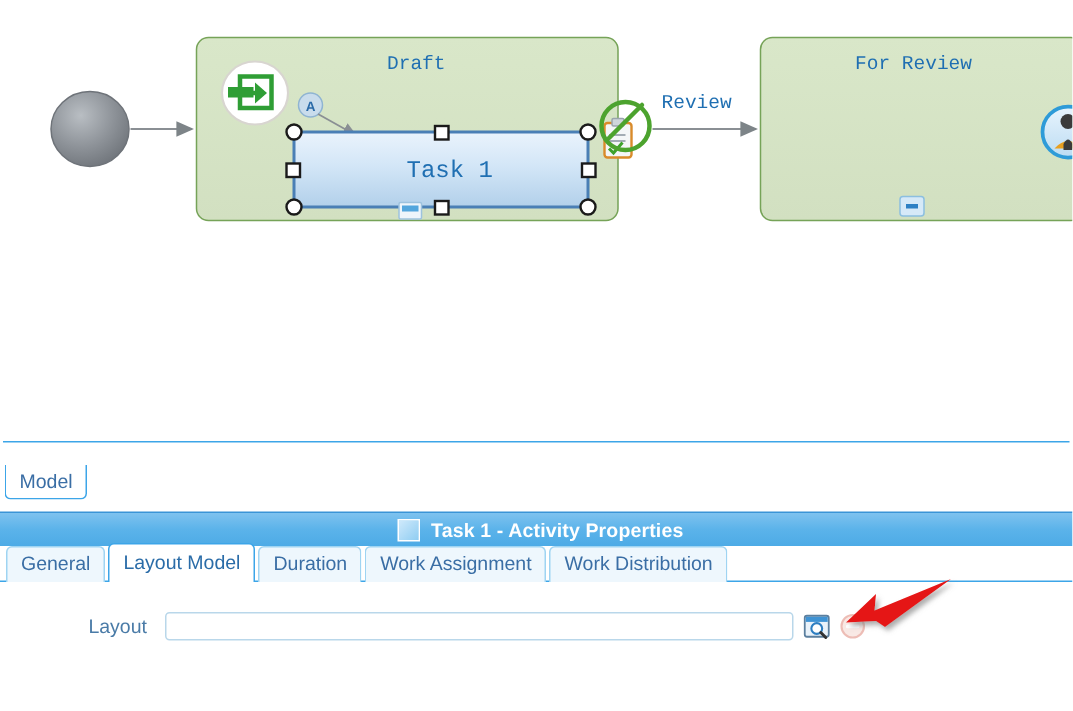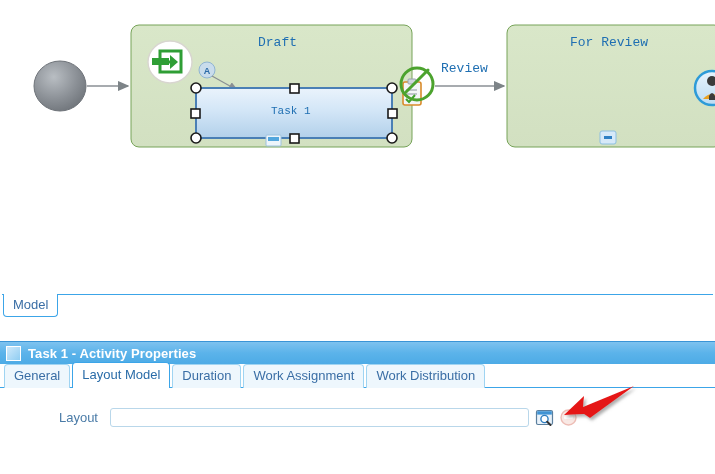--- a/index.html
+++ b/index.html
@@ -30,21 +30,21 @@
   .node-label {
     position: absolute;
     color: #1f6fb2;
     font-size: 13px;
     white-space: nowrap;
     pointer-events: none;
     font-family: Liberation Mono, monospace;
   }
   #lane-draft-label   { left: 258px; top: 35px; }
   #lane-review-label  { left: 570px; top: 35px; }
-  #task1-label        { left: 271px; top: 105px; font-size: 11px; }
+  #task1-label        { left: 271px; top: 105px; font-size: 16px; }
   #flow-review-label  { left: 441px; top: 61px; text-align: right; }
 
   
   #bottom-panel {
     position: absolute;
     left: 0; top: 287px;
     width: 715px;
     height: 187px;
     background: #ffffff;
   }
@@ -54,21 +54,21 @@
     width: 711px; height: 1px;
     background: #3ca5e8;
   }
   #model-tabstrip {
     position: absolute;
     left: 0; top: 7px;
     width: 715px; height: 28px;
   }
   #model-tab {
     position: absolute;
-    left: 3px; top: 0px;
+    left: 3px; top: 16px;
     padding: 3px 9px 4px 9px;
     background: #ffffff;
     border: 1px solid #3ca5e8;
     border-top: none;
     border-bottom-left-radius: 4px;
     border-bottom-right-radius: 4px;
     color: #3a6ea5;
     font-size: 13px;
     line-height: 15px;
   }
@@ -76,20 +76,21 @@
   #props-titlebar {
     position: absolute;
     left: 0; top: 54px;
     width: 715px; height: 23px;
     background: linear-gradient(to bottom, #7ec2ef 0%, #5bb3ea 50%, #4dabe6 100%);
     border-top: 1px solid #3a94d6;
     display: flex;
     align-items: center;
     padding-left: 6px;
     box-sizing: border-box;
+    justify-content: center;
   }
   #props-titlebar-icon {
     width: 13px; height: 13px;
     background: linear-gradient(to bottom right, #cfe9fb, #8fcdf2);
     border: 1px solid #ffffff;
     margin-right: 7px;
     flex: none;
   }
   #props-title-text {
     color: #ffffff;

